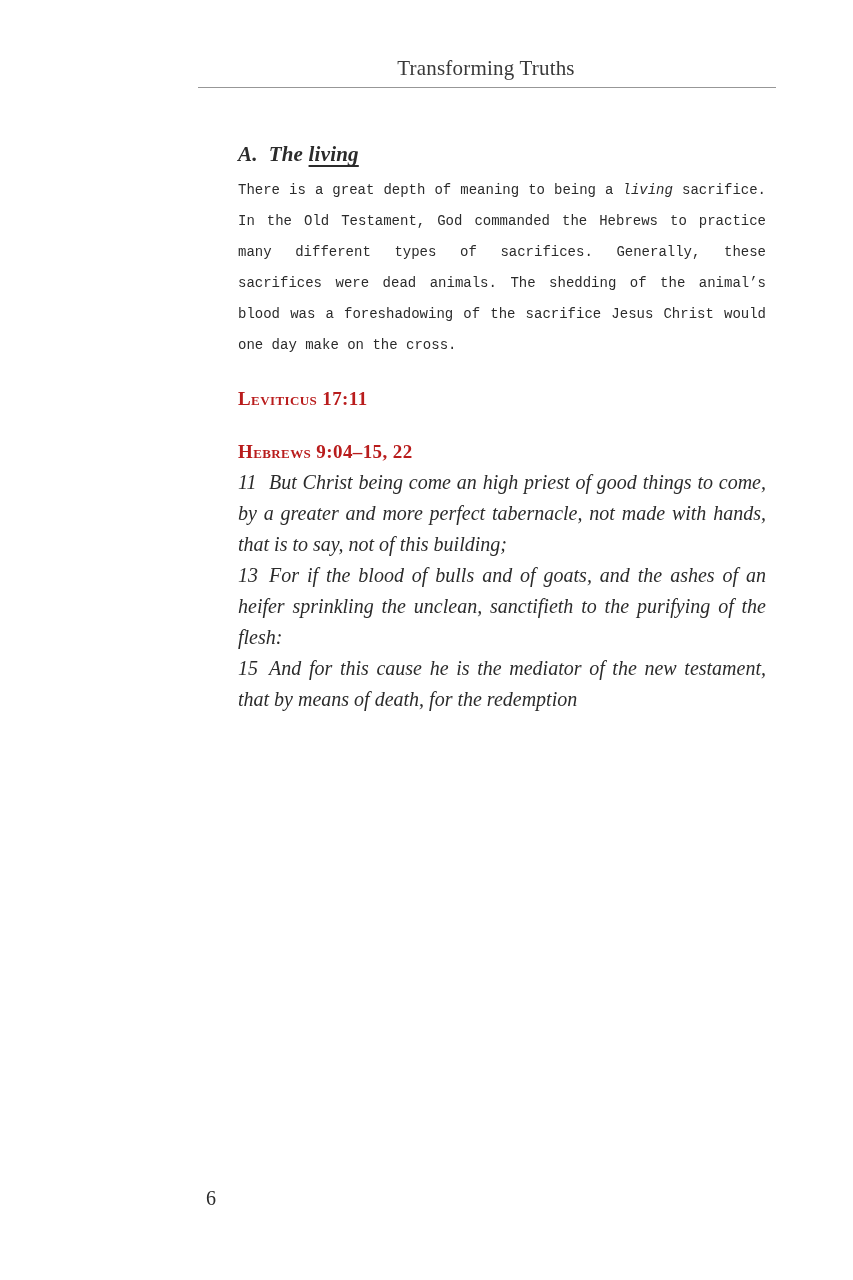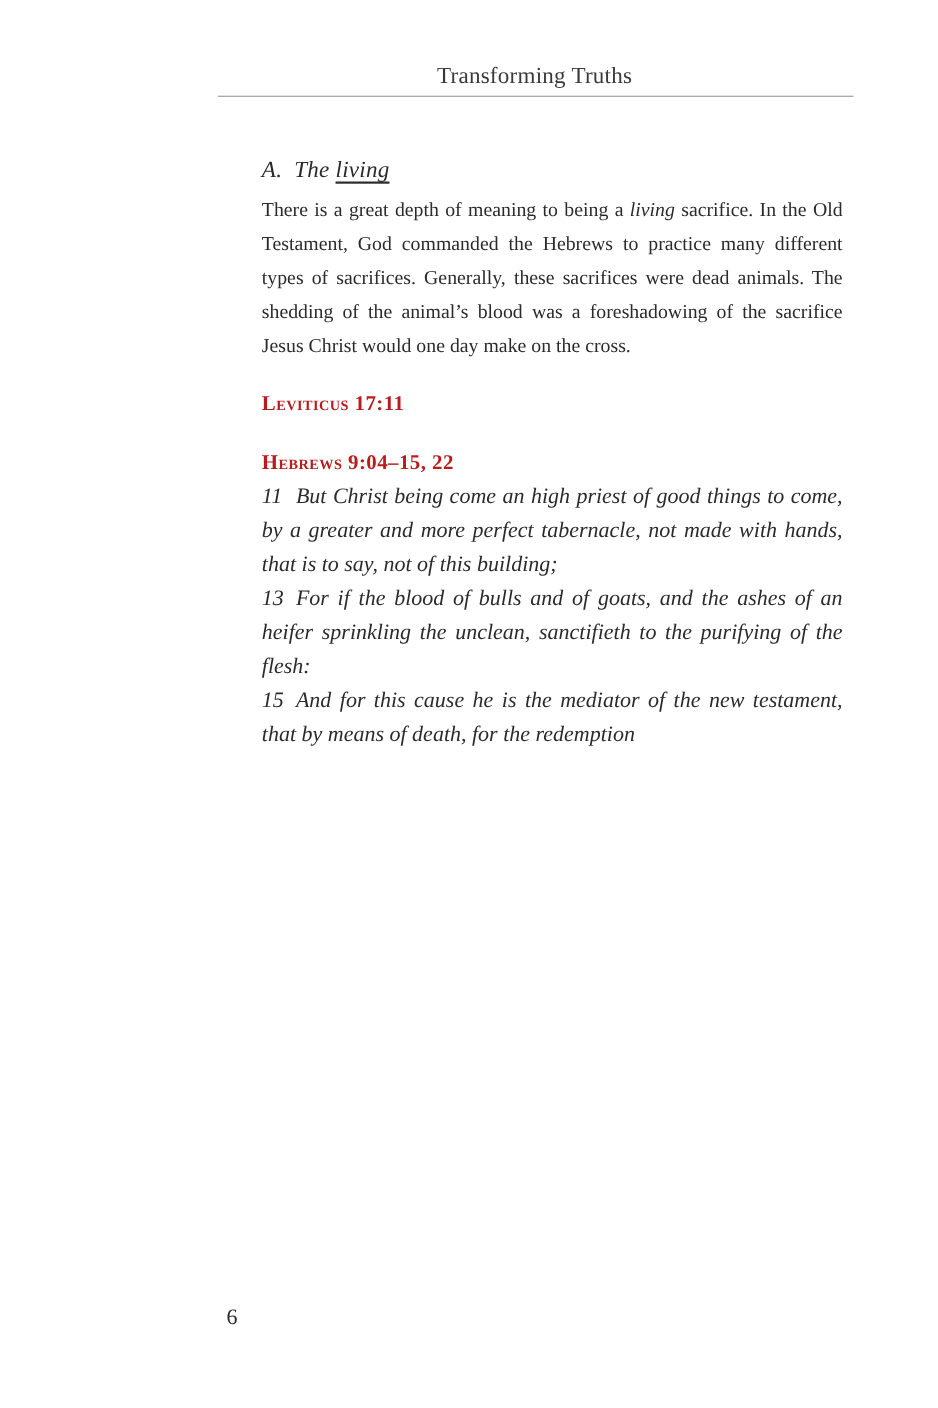--- a/index.html
+++ b/index.html
@@ -49,38 +49,39 @@
     text-align: justify;
   }
   .indented {
     margin-left: 32px;
     width: 528px;
   }
   .sec-head {
     margin: 51px 0 0 0;
     font-size: 21px;
     line-height: 31px;
-    font-weight: normal;
+    font-weight: bold;
     font-style: italic;
     letter-spacing: 0.2px;
   }
   .sec-label {
     display: inline-block;
     margin-right: 11px;
   }
   .u-underline {
     text-decoration: underline;
     text-decoration-thickness: 1.5px;
     text-underline-offset: 4px;
   }
   .body-para {
     margin: 5px 0 0 0;
-    font-size: 18px;
+    font-size: 14px;
     line-height: 31px;
     text-align: justify;
+    font-family: Liberation Mono, monospace;
   }
   .scripture {
     margin-top: 22px;
   }
   .scrip-head {
     margin: 0;
     font-size: 19px;
     line-height: 31px;
     font-weight: bold;
     font-variant: small-caps;

